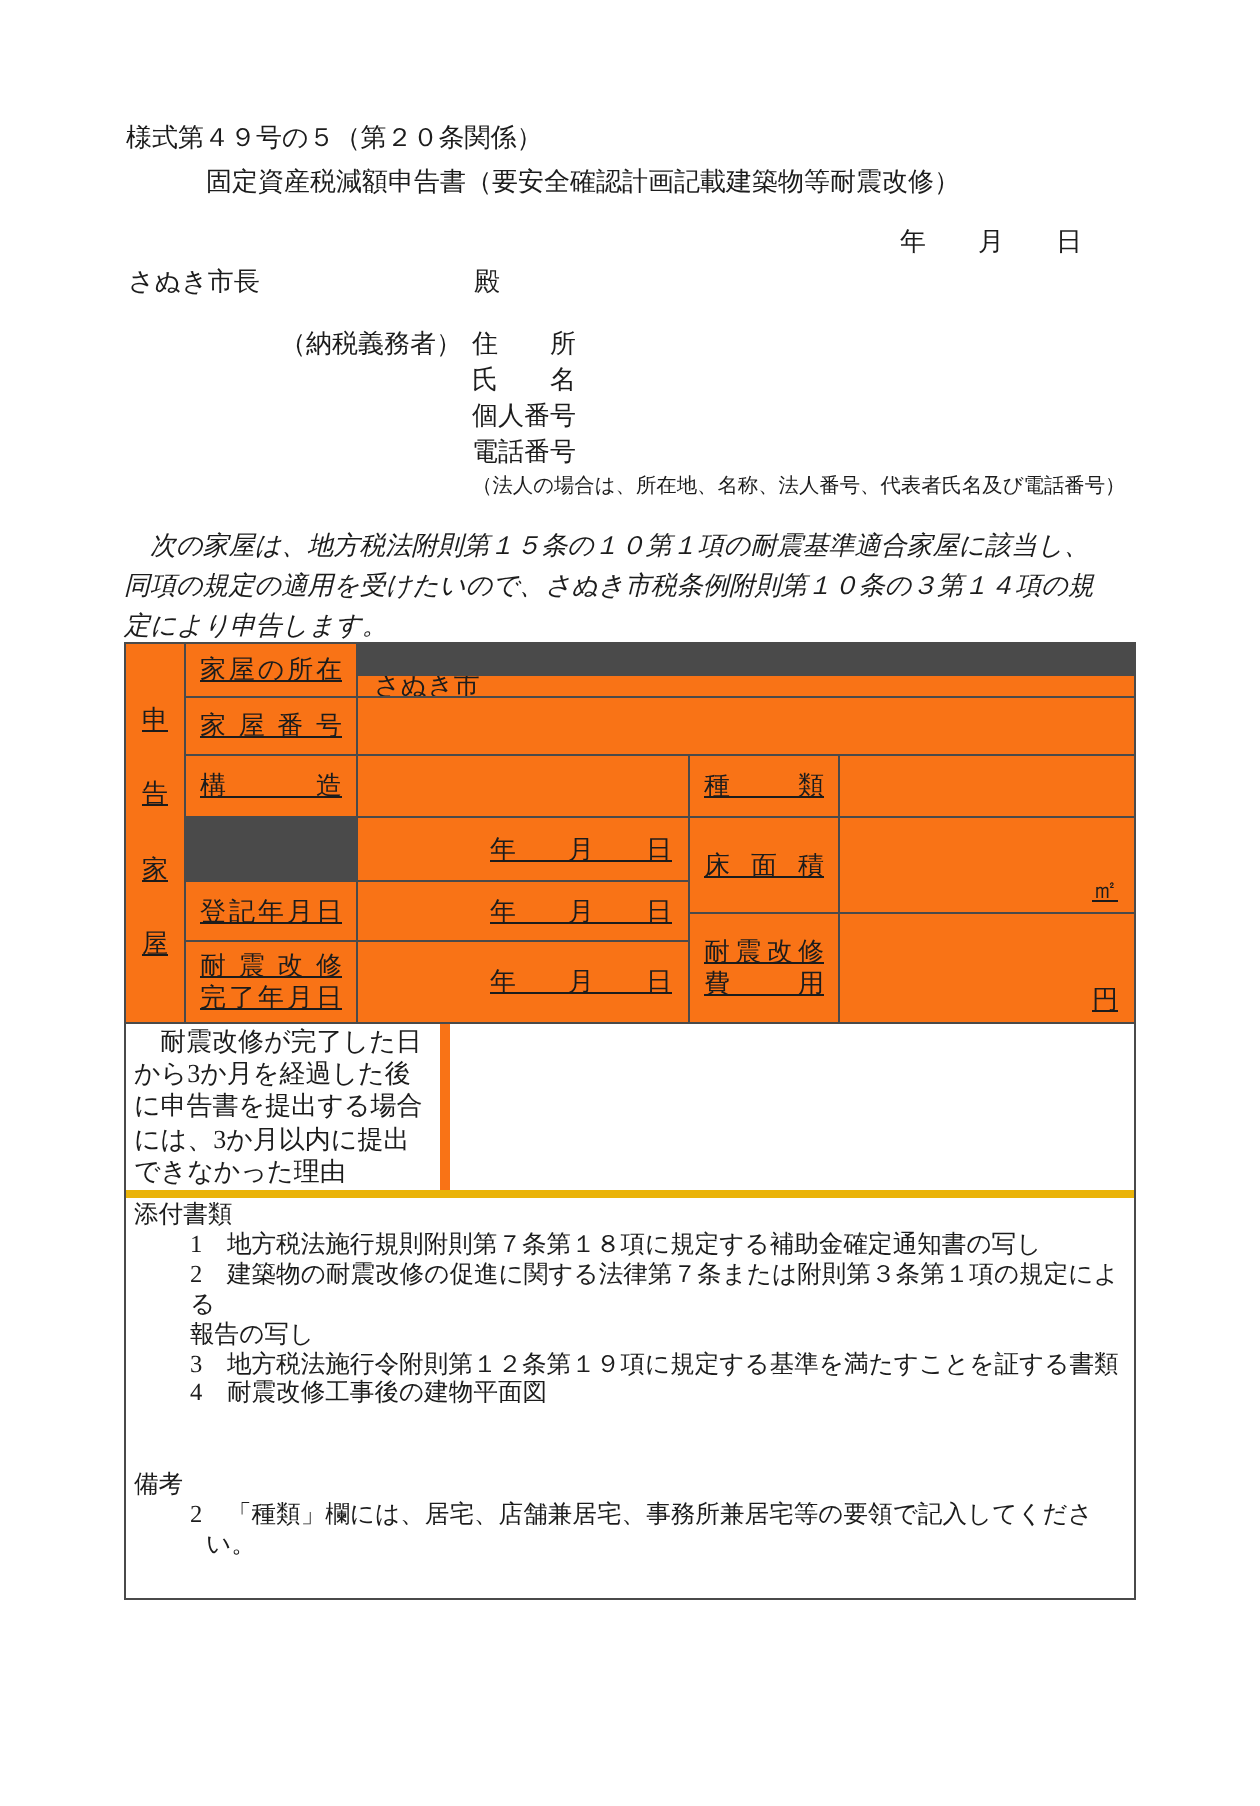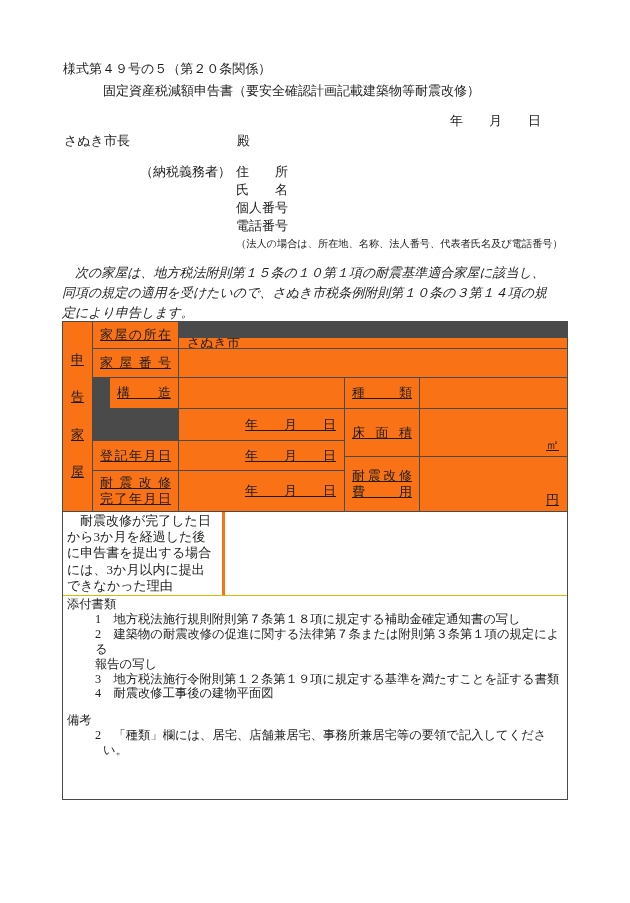--- a/index.html
+++ b/index.html
@@ -44,33 +44,33 @@
     white-space:pre-line;
     display:flex;flex-direction:column;justify-content:center;
     line-height:16px;
   }
   .val{display:flex;align-items:center;padding:0 8px;}
   .val-right{justify-content:flex-end;white-space:pre;}
   .unit{align-items:flex-end;justify-content:flex-end;padding-bottom:2px;}
   
   #reason-row{display:flex;border-top:1px solid #4a4a4a;height:83px;}
   #reason-label{
-    width:162px;box-sizing:border-box;border-right:3px solid #f97316;
+    width:162px;box-sizing:border-box;border-right:5px solid #f97316;
     padding:1px 4px 0 4px;white-space:pre-line;line-height:16.2px;
   }
   #reason-value{flex:1;}
   
   #notes-block{
-    border-top:1px solid #eab308;height:204px;box-sizing:border-box;
+    border-top:4px solid #eab308;height:204px;box-sizing:border-box;
     padding:1px 2px 0 2px;font-size:12.3px;line-height:14.9px;overflow:hidden;
   }
   .sec-heading{padding-left:2px;}
   .att-item{padding-left:30px;text-indent:0;white-space:pre-line;}
   .rem-item{padding-left:38px;text-indent:-8px;white-space:pre-line;}
-  #remarks-heading{margin-top:12px;}
+  #remarks-heading{margin-top:31px;}
 </style>
 </head>
 <body>
 
 <div class="abs" id="form-number">様式第４９号の５（第２０条関係）</div>
 <div class="abs" id="doc-title">固定資産税減額申告書（要安全確認計画記載建築物等耐震改修）</div>
 <div class="abs" id="date-line">年　　月　　日</div>
 <div class="abs" id="addressee">さぬき市長</div>
 <div class="abs" id="honorific">殿</div>
 <div class="abs" id="taxpayer-label">（納税義務者）</div>
@@ -92,21 +92,21 @@
       <span>家</span>
       <span>屋</span>
     </div>
 
     <div class="lb" style="grid-column:2;grid-row:1;">家屋の所在</div>
     <div class="val" style="grid-column:3/6;grid-row:1;margin-top:16px;">さぬき市</div>
 
     <div class="lb" style="grid-column:2;grid-row:2;">家屋番号</div>
     <div class="val" style="grid-column:3/6;grid-row:2;"></div>
 
-    <div class="lb" style="grid-column:2;grid-row:3;margin-left:17px;">構造</div>
+    <div class="lb" style="grid-column:2;grid-row:3;">構造</div>
     <div class="val" style="grid-column:3;grid-row:3;"></div>
     <div class="lb" style="grid-column:4;grid-row:3;">種類</div>
     <div class="val" style="grid-column:5;grid-row:3;"></div>
 
     <div class="val val-right" style="grid-column:3;grid-row:4;">年　　月　　日</div>
     <div class="lb" style="grid-column:4;grid-row:4/6;">床面積</div>
     <div class="val unit" style="grid-column:5;grid-row:4/6;">㎡</div>
 
     <div class="lb" style="grid-column:2;grid-row:5/7;">登記年月日</div>
     <div class="val val-right" style="grid-column:3;grid-row:5/7;">年　　月　　日</div>

